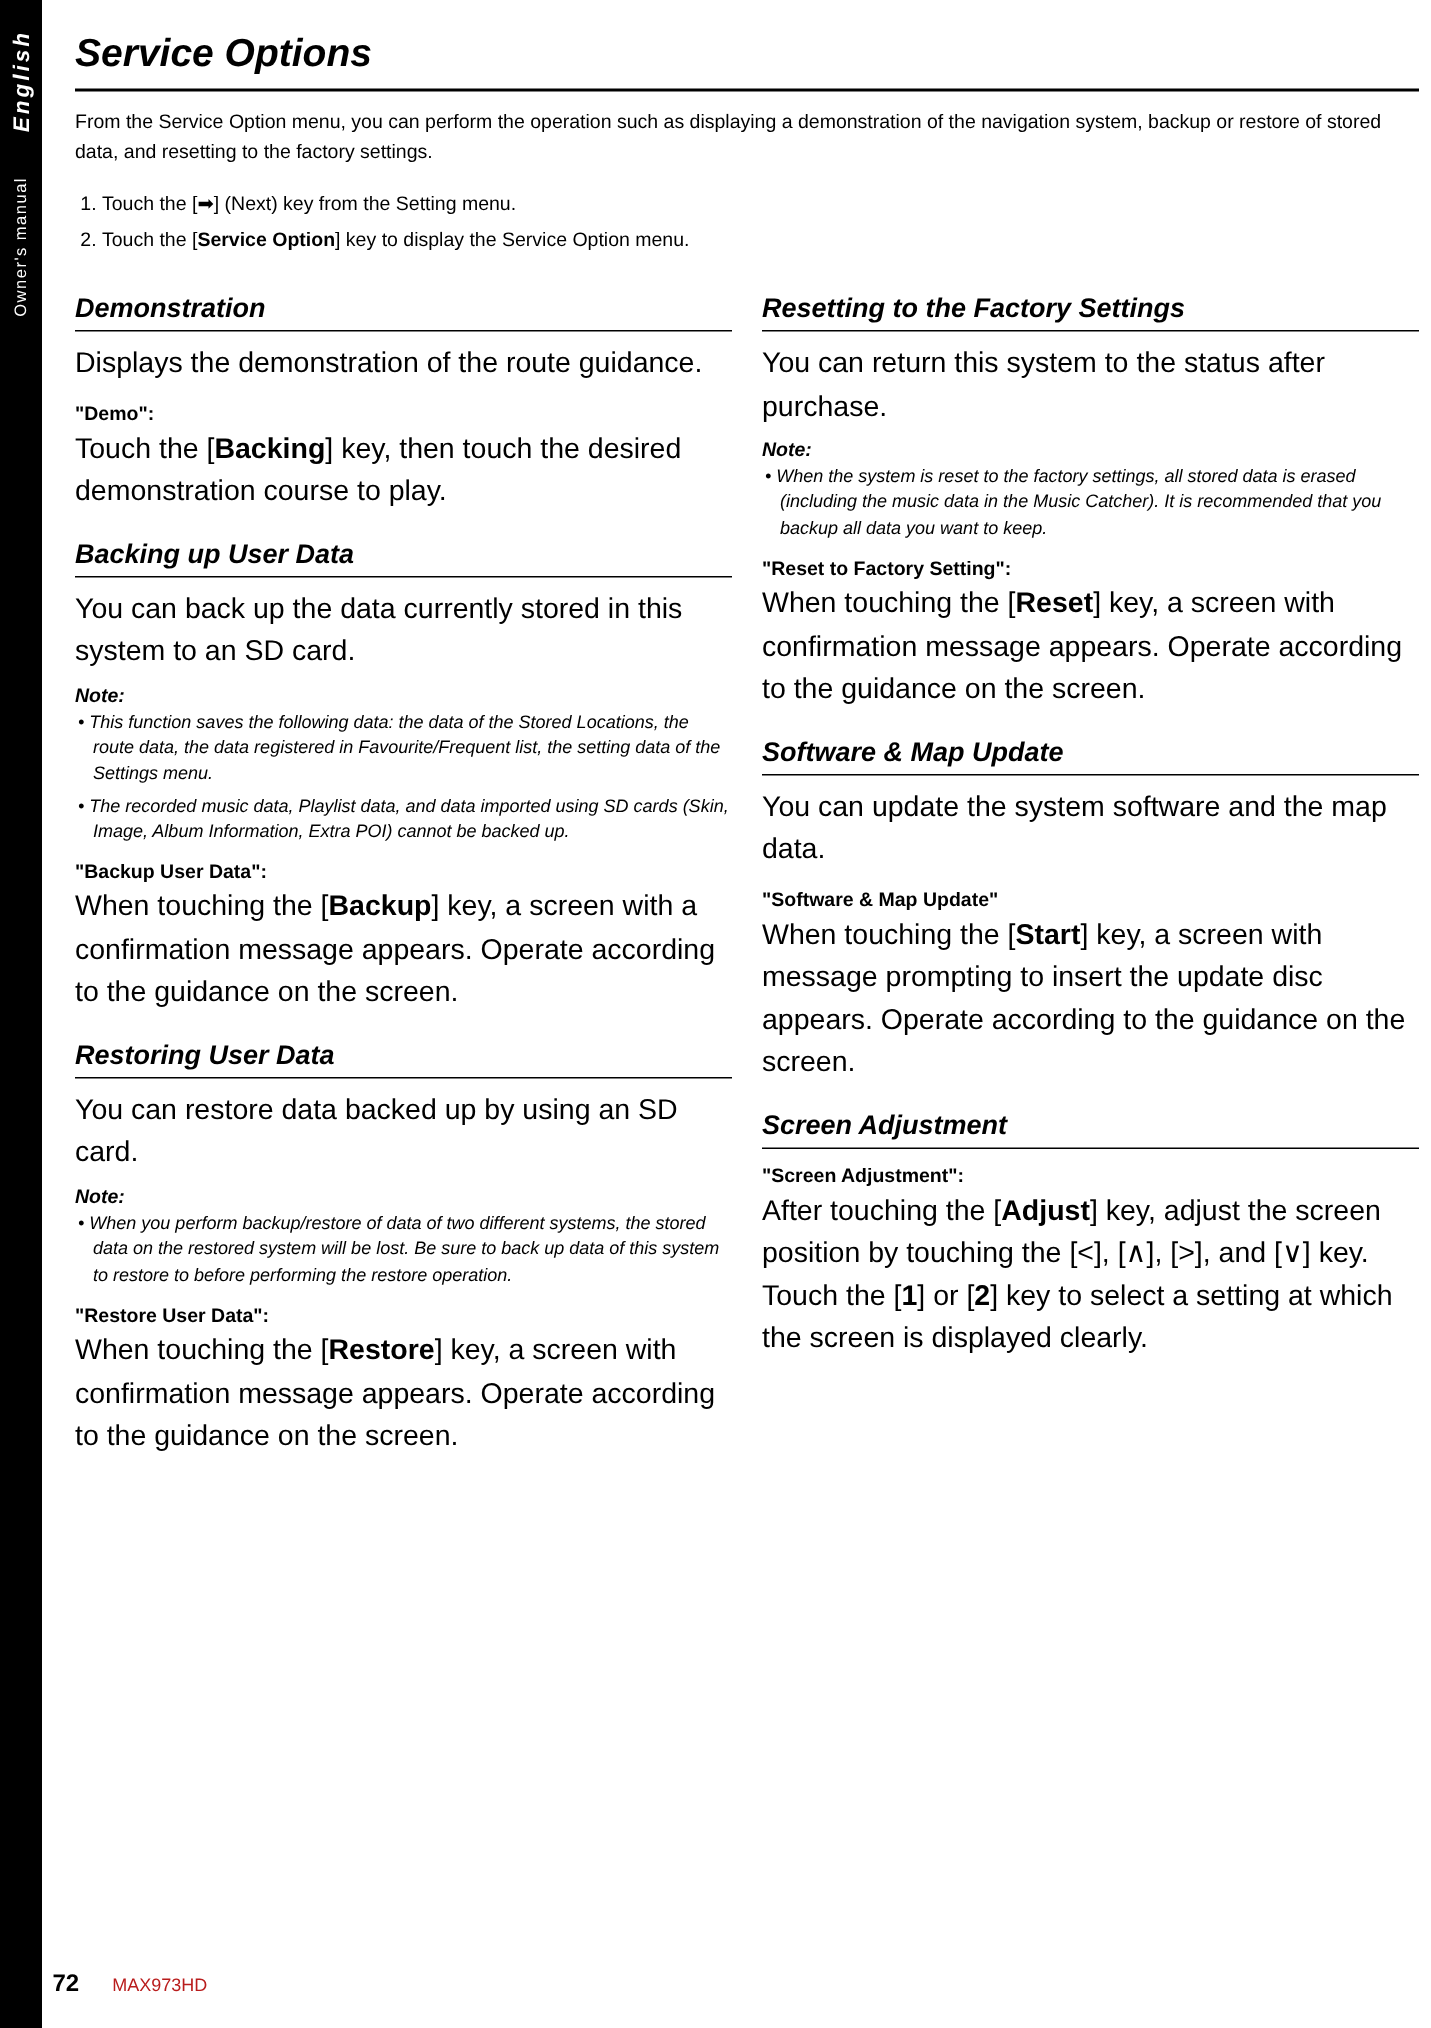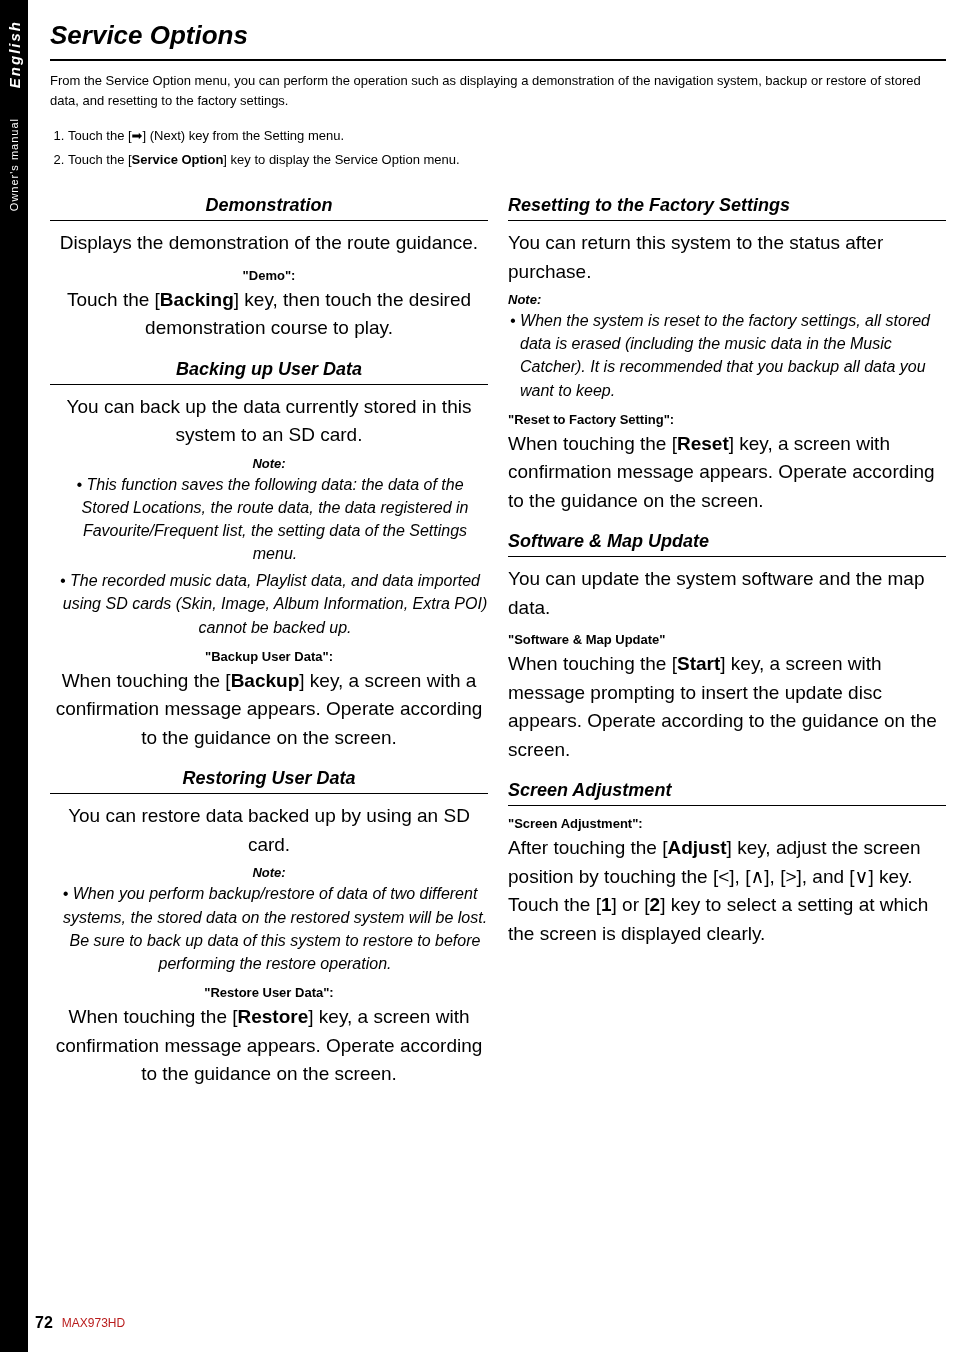--- a/index.html
+++ b/index.html
@@ -70,21 +70,20 @@
       line-height: 1.5;
     }
 
     
     .two-col {
       display: flex;
       gap: 20px;
     }
     .col-left {
       flex: 1;
-      text-align: center;
     }
     .col-right {
       flex: 1;
     }
 
     
     .section-title {
       font-size: 18px;
       font-style: italic;
       font-weight: bold;
@@ -117,21 +116,21 @@
       font-weight: bold;
       font-style: italic;
       font-size: 13px;
       margin-bottom: 2px;
       margin-top: 6px;
     }
 
     
     .note-item {
       font-style: italic;
-      font-size: 16px;
+      font-size: 12px;
       line-height: 1.45;
       padding-left: 12px;
       text-indent: -10px;
       margin-bottom: 4px;
     }
     .note-item::before {
       content: "• ";
     }
 
     
@@ -146,21 +145,21 @@
       margin-bottom: 4px;
     }
 
     
     .footer {
       position: absolute;
       bottom: 20px;
       left: 35px;
       display: flex;
       align-items: center;
-      gap: 9px;
+      gap: 22px;
     }
     .page-number {
       font-weight: bold;
       font-size: 16px;
     }
     .model-number {
       font-size: 12px;
       color: #b91c1c;
     }
 

